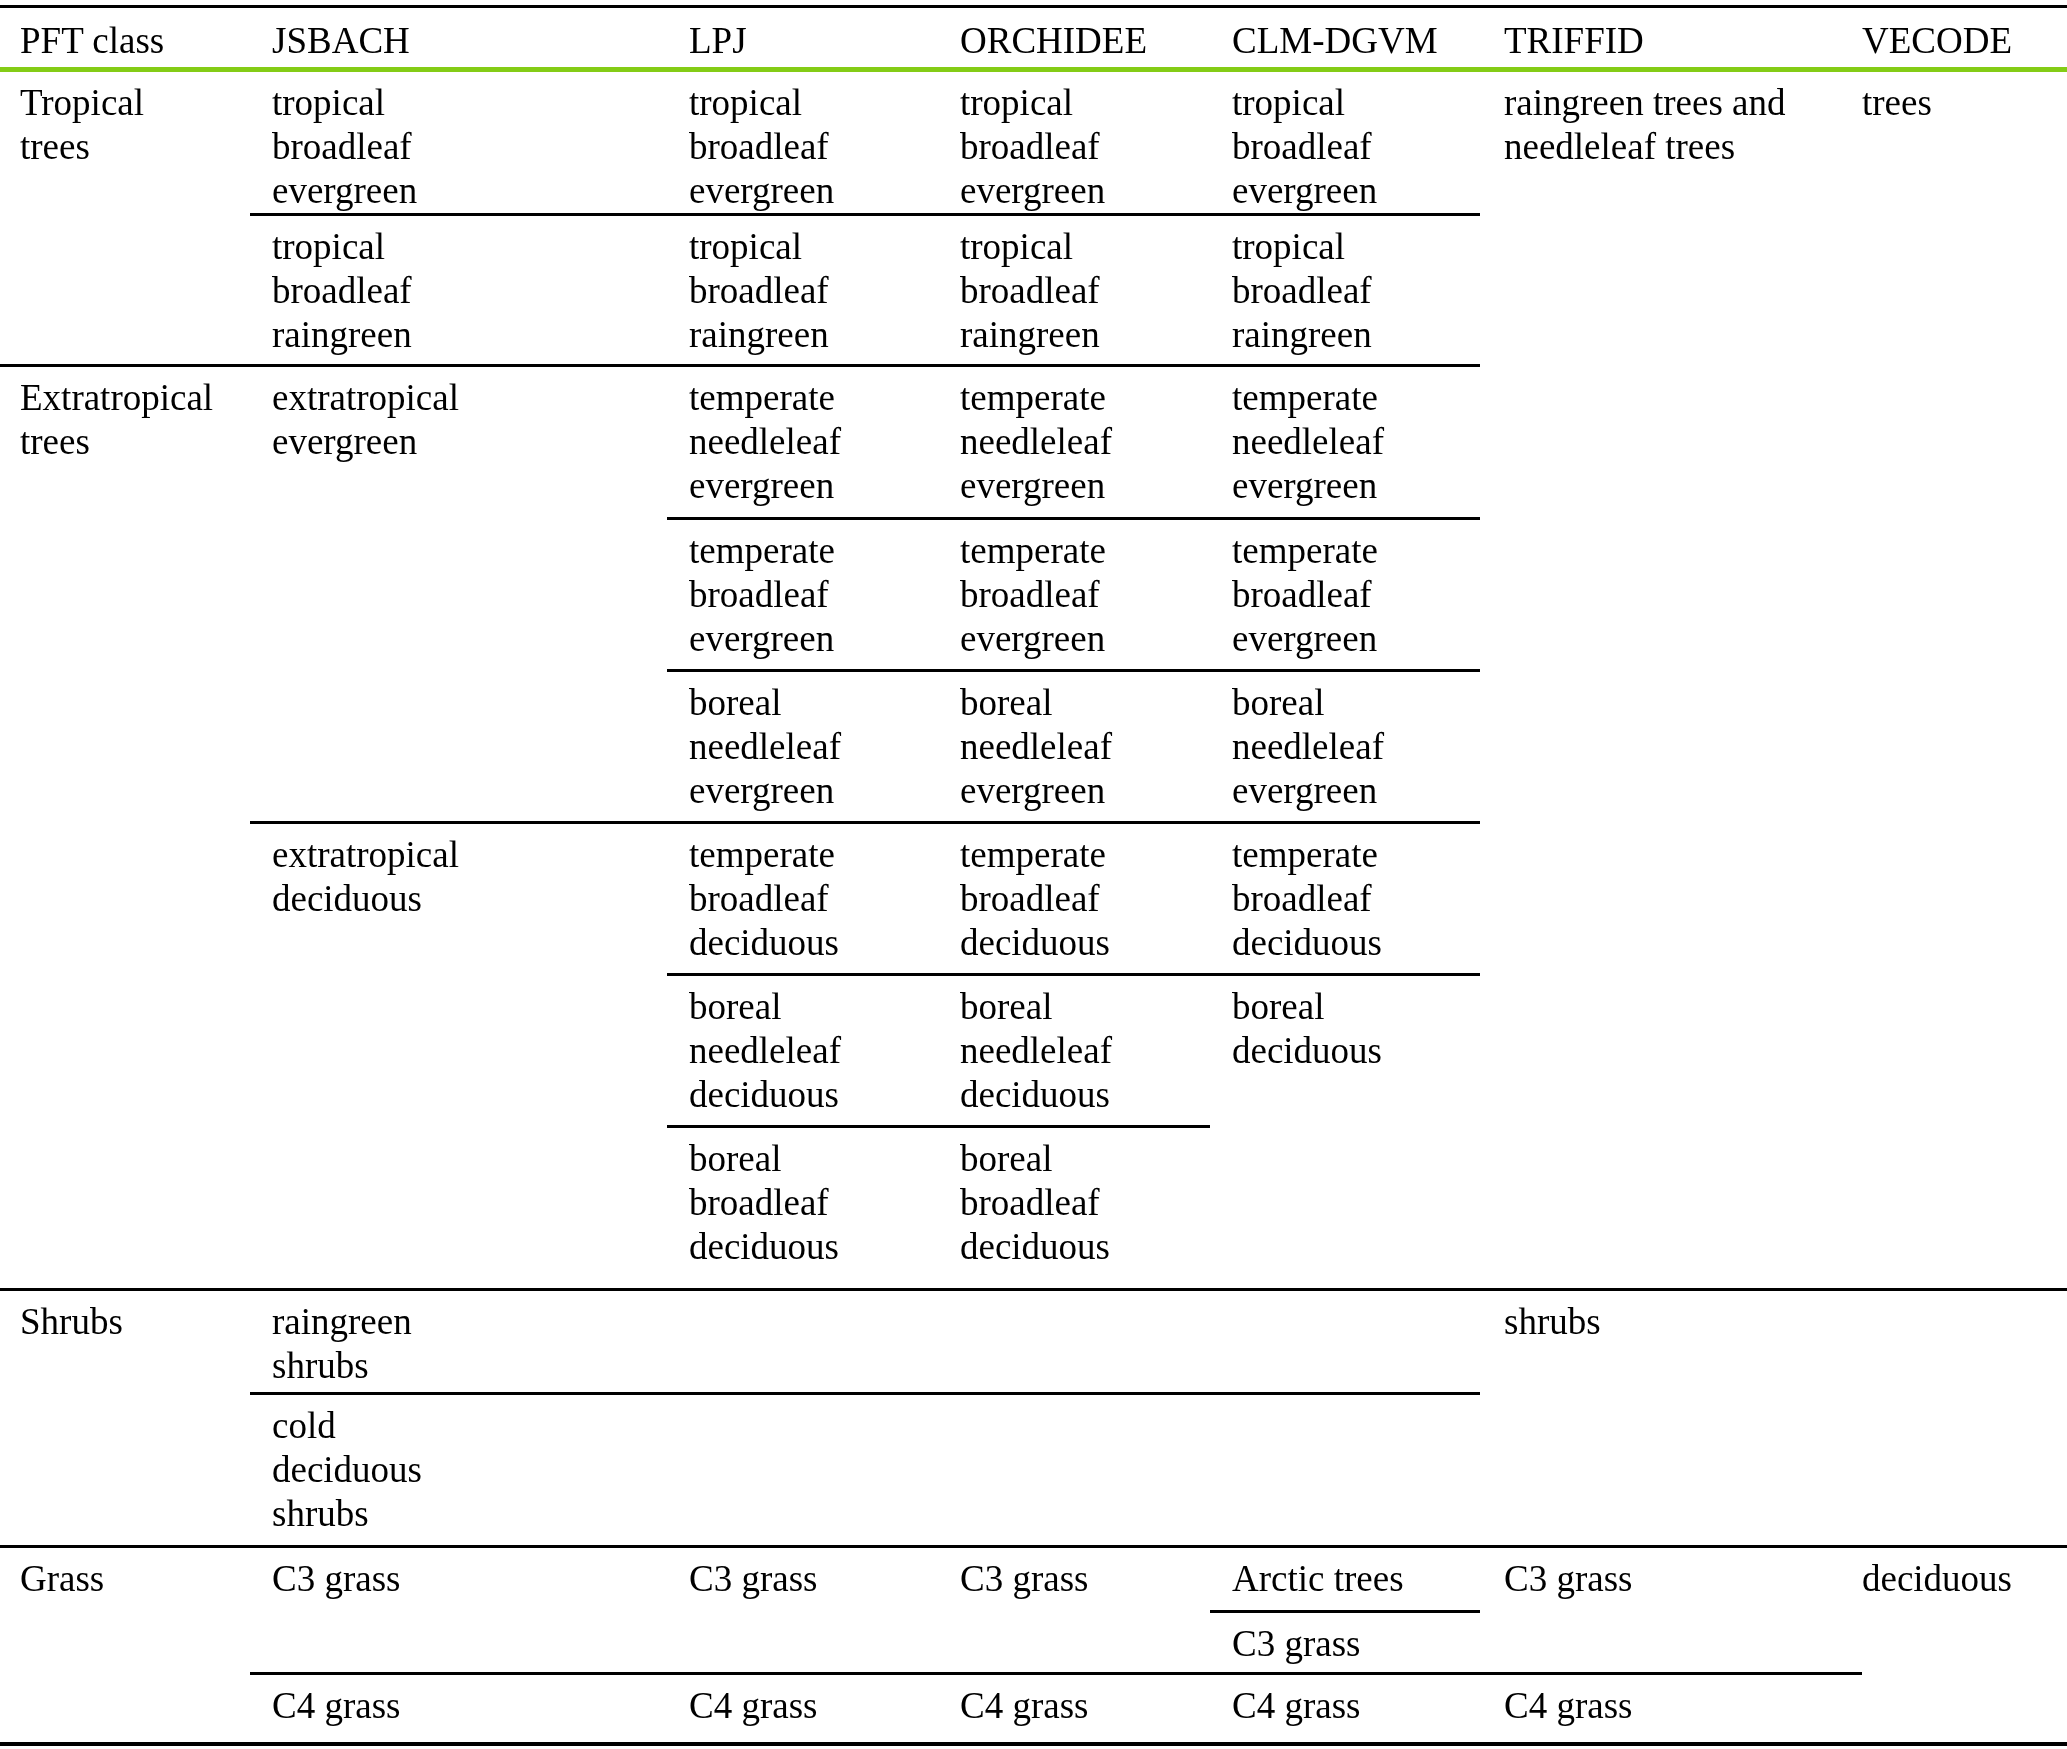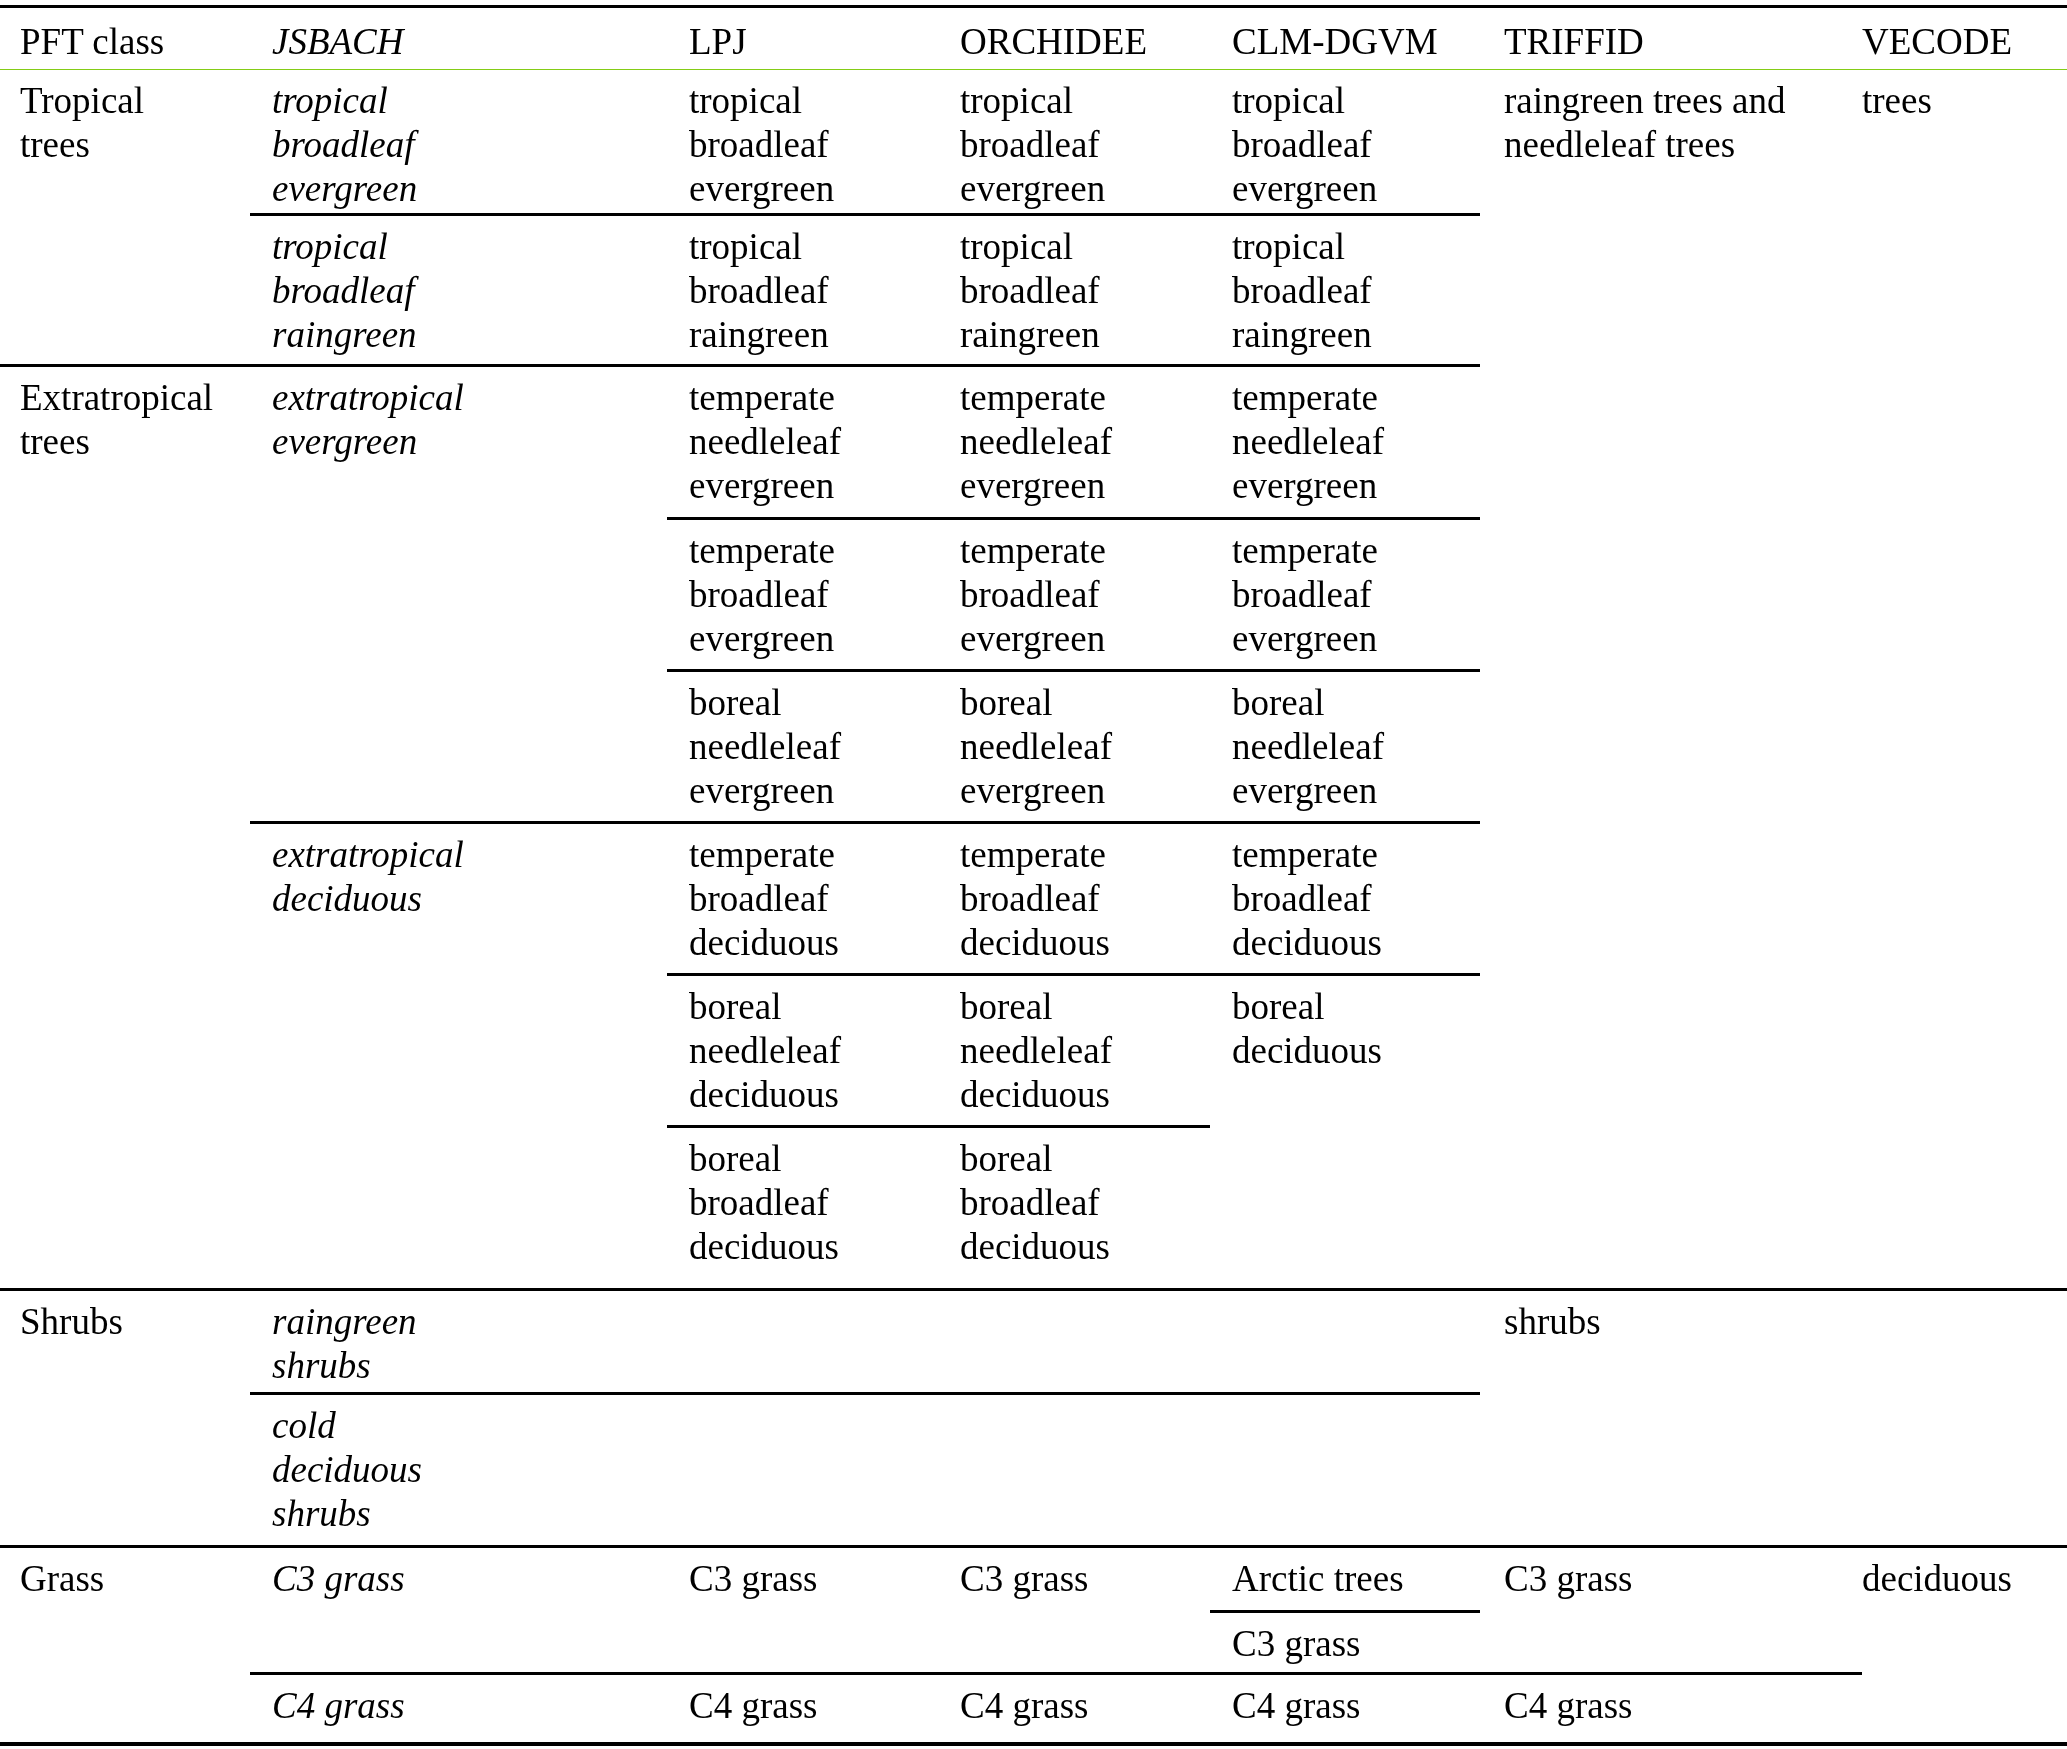--- a/index.html
+++ b/index.html
@@ -36,25 +36,25 @@
     text-align: left;
     vertical-align: top;
     white-space: pre-line;
     padding: 9px 6px 0 22px;
     overflow: hidden;
     box-sizing: border-box;
   }
   table.pft th {
     vertical-align: middle;
     padding-top: 6px;
-    border-bottom: 1px solid #84cc16;
+    border-bottom: 5px solid #84cc16;
   }
   
   .c1 { padding-left: 20px !important; }
-  .c2 { padding-left: 22px !important; font-style: italic; }
+  .c2 { padding-left: 22px !important; }
   .c3 { padding-left: 22px !important; font-family: Liberation Serif, serif; }
   .c4 { padding-left: 20px !important; }
   .c5 { padding-left: 22px !important; }
   .c6 { padding-left: 24px !important; }
   .c7 { padding-left: 0 !important; padding-right: 0 !important; text-align: left; }
   
   .bb { border-bottom: 3px solid #000; }
   .bt { border-top: 3px solid #000; }
 </style>
 </head>

